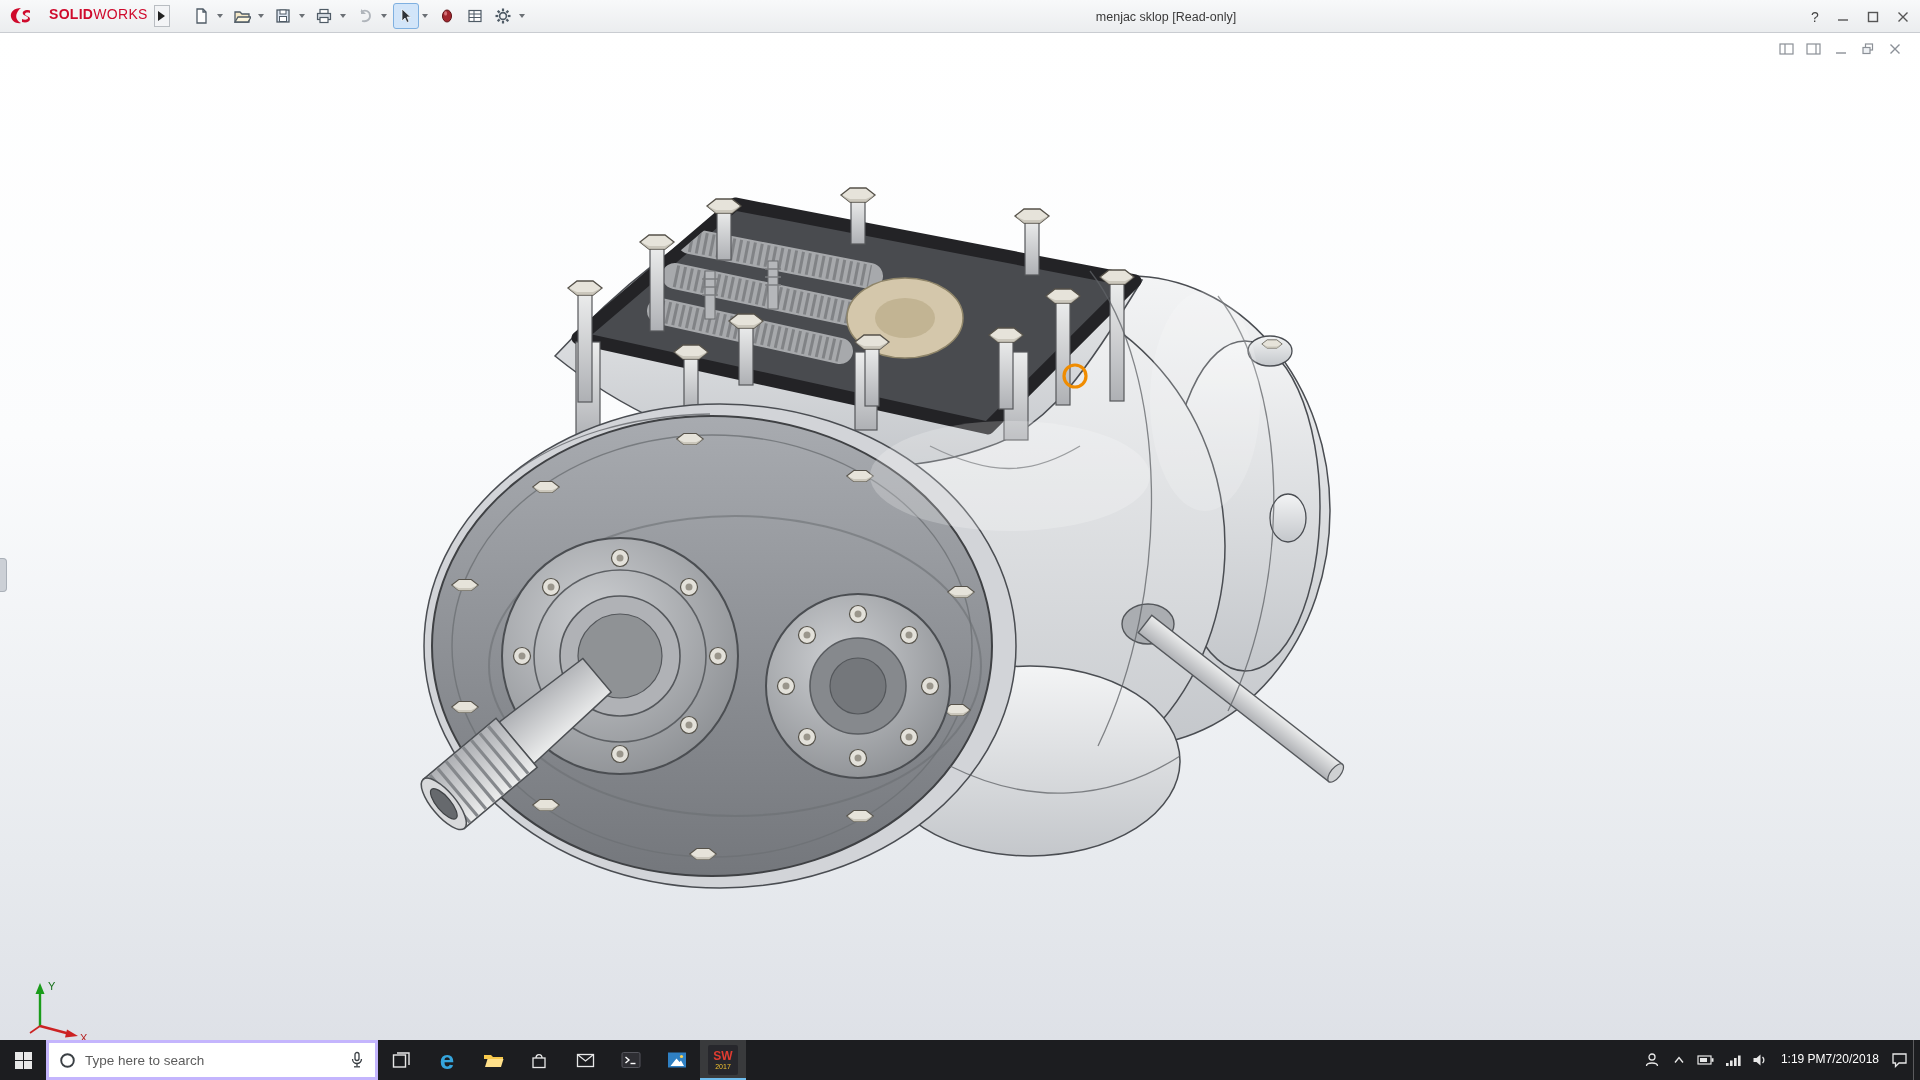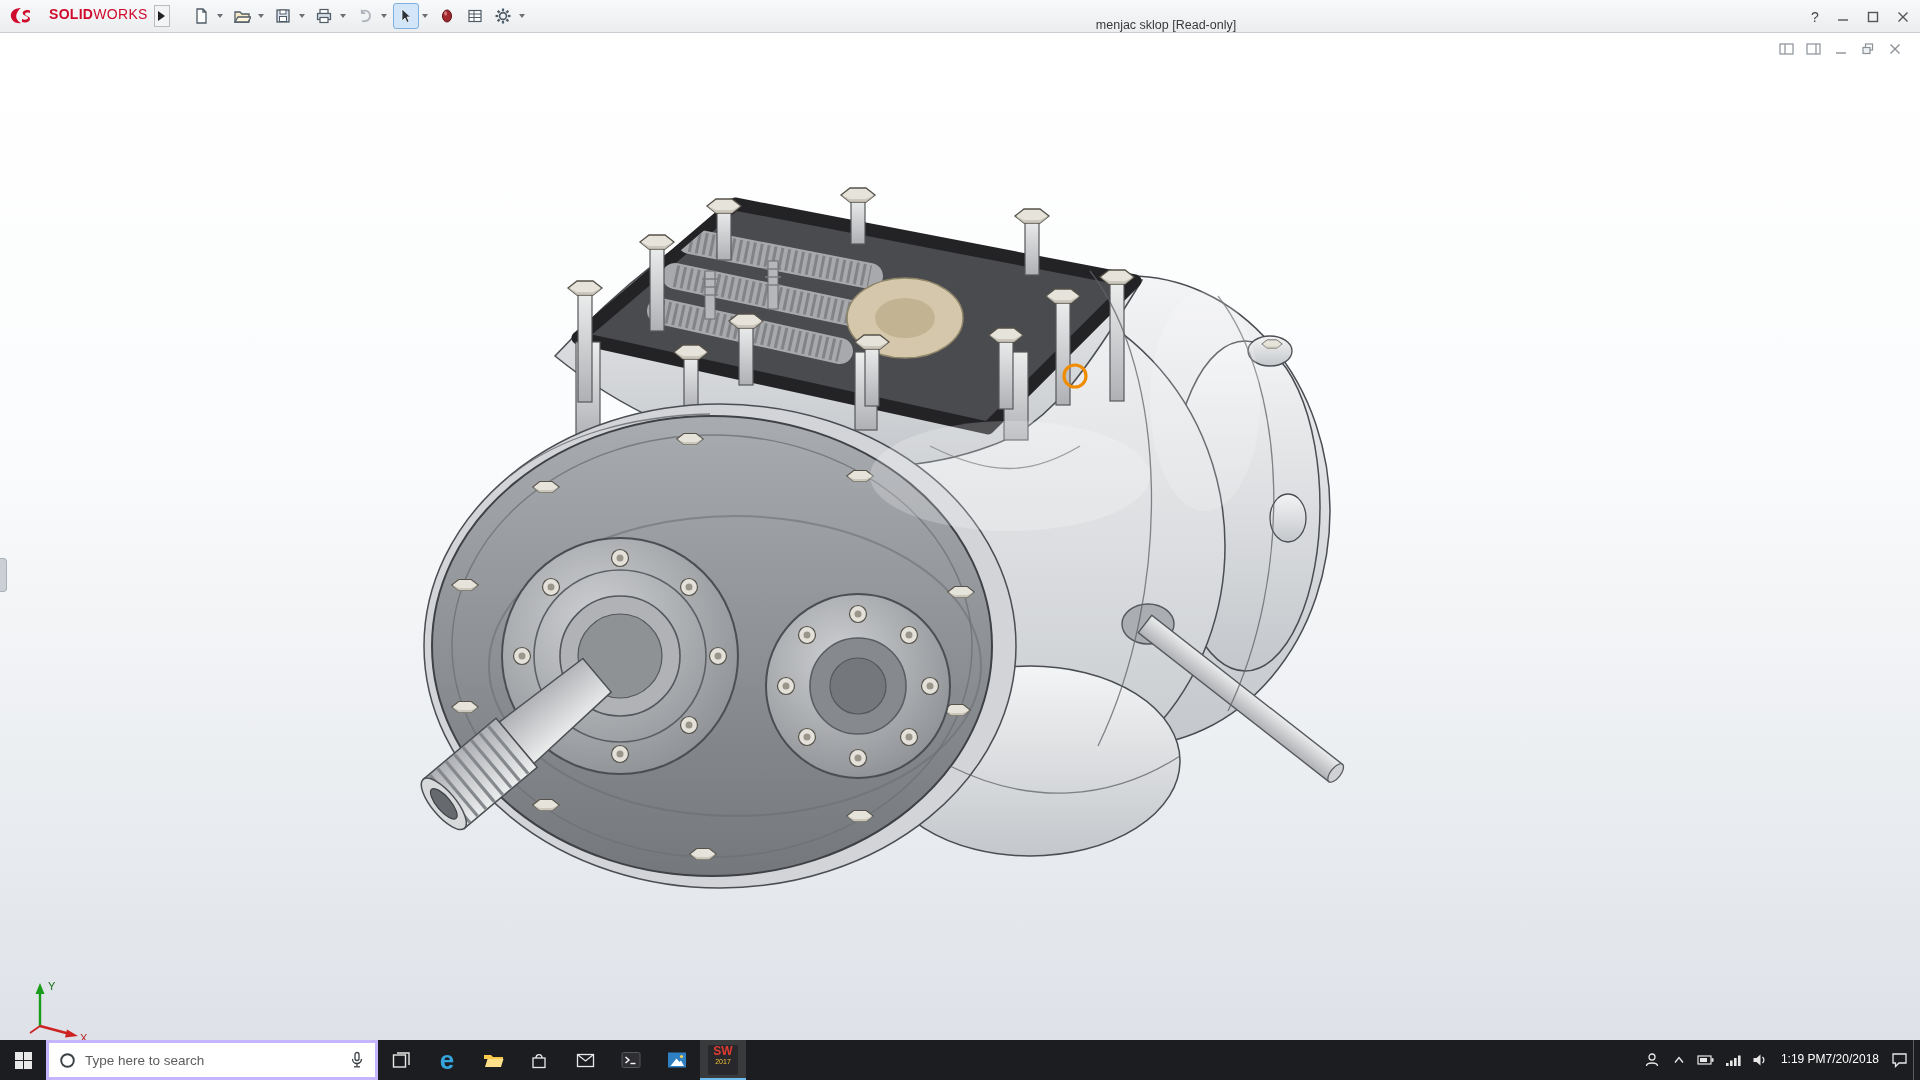--- a/index.html
+++ b/index.html
@@ -15,21 +15,21 @@
   .logo-text b { font-weight:bold; }
   .logo-text span.lt { font-weight:normal; }
   .expand-btn { width:16px; height:22px; display:flex; align-items:center; justify-content:center;
     border:1px solid #b9bdc2; background:#f3f4f6; margin-right:18px; }
   .expand-btn .tri { width:0; height:0; border-top:5px solid transparent; border-bottom:5px solid transparent; border-left:7px solid #222; }
   #main-toolbar { display:flex; align-items:center; gap:2px; }
   .tb-icon { width:26px; height:26px; display:flex; align-items:center; justify-content:center; border-radius:3px; border:1px solid transparent; }
   .tb-icon.selected { background:#d2e5f9; border:1px solid #7fb0e0; }
   .dd-arrow { width:0; height:0; border-left:3.5px solid transparent; border-right:3.5px solid transparent;
     border-top:4px solid #6b7075; margin:0 4px 0 1px; }
-  #doc-title { position:absolute; left:1166px; top:8px; height:33px; transform:translateX(-50%);
+  #doc-title { position:absolute; left:1166px; top:0; height:33px; transform:translateX(-50%);
     display:flex; align-items:center; font-size:12.5px; color:#3a3a3a; white-space:nowrap; }
   #titlebar-right { position:absolute; right:2px; top:0; height:33px; display:flex; align-items:center; }
   .win-btn { width:30px; height:24px; display:flex; align-items:center; justify-content:center; color:#555; }
   .help-btn { font-size:14px; color:#444; width:26px; text-align:center; }
 
   
   #viewport { position:absolute; top:34px; left:0; right:0; bottom:40px;
     background:linear-gradient(180deg,#ffffff 0%,#fbfcfd 40%,#e7eaee 82%,#dee1e7 100%); overflow:hidden; }
   #vp-controls { position:absolute; top:7px; right:16px; display:flex; gap:9px; }
   .vp-btn { width:18px; height:16px; display:flex; align-items:center; justify-content:center; }
@@ -46,21 +46,21 @@
   #search-box { width:332px; background:#fff; border:3px solid #c4b5fd; display:flex; align-items:center; padding:0 10px; gap:9px; }
   #search-box input { flex:1; border:none; outline:none; font-size:13.5px; color:#222; font-family:"Liberation Sans",sans-serif; background:transparent; }
   #search-box input::placeholder { color:#5c5c5c; }
   #tray { margin-left:auto; display:flex; align-items:stretch; }
   .tray-icon { width:27px; display:flex; align-items:center; justify-content:center; }
   #clock { display:flex; flex-direction:row; justify-content:center; align-items:center;
     color:#fff; font-size:12px; line-height:1.3; padding:0 7px; }
   #show-desktop { width:7px; border-left:1px solid rgba(255,255,255,.28); }
   .edge-e { color:#35a5dd; font-weight:bold; font-size:26px; line-height:1; }
   .sw-tile { width:30px; height:30px; background:#27272c; border-radius:2px; display:flex; flex-direction:column;
-    align-items:center; line-height:1; }
+    align-items:center; justify-content:center; line-height:1; }
   .sw-tile .sw1 { color:#e03c31; font-weight:bold; font-size:12px; }
   .sw-tile .sw2 { color:#f2c230; font-size:7px; margin-top:1px; }
 </style>
 </head>
 <body>
 
 <div id="screen">
 
   <div id="titlebar">
     <div class="logo">

